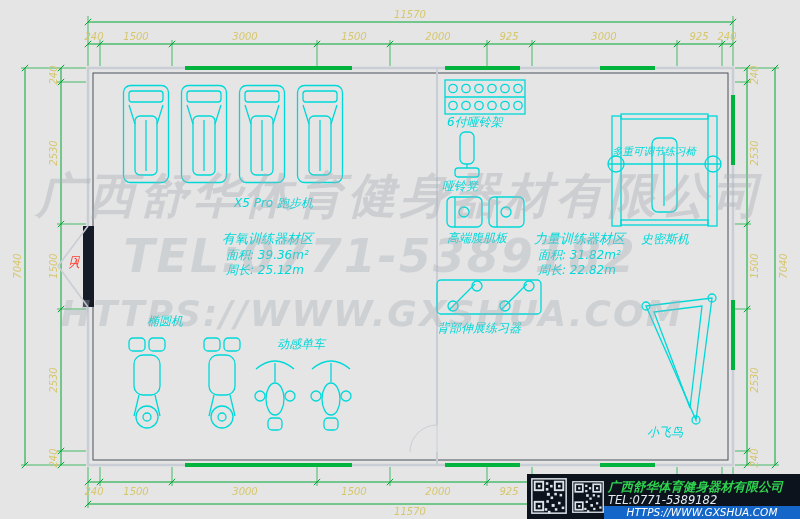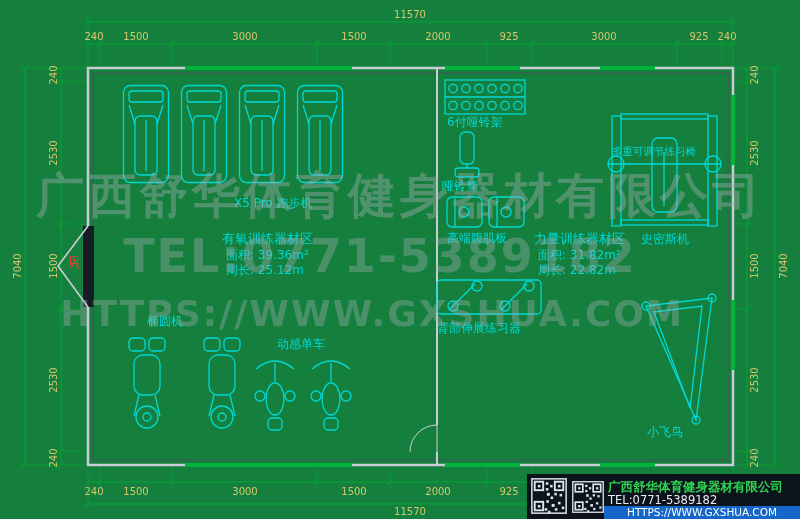--- a/index.html
+++ b/index.html
@@ -1,17 +1,17 @@
 <!DOCTYPE html>
 <html><head>
 <meta charset="utf-8">
 <style>
   html,body{margin:0;padding:0;background:#0b1018;}
-  .stage{position:relative;width:800px;height:519px;background:#15803d;overflow:hidden;
-         font-family:"DejaVu Sans",sans-serif;}
+  .stage{position:relative;width:800px;height:519px;background:#e5e5e5;overflow:hidden;
+         font-family:"DejaVu Sans",sans-serif;font-style:italic;}
   svg{position:absolute;inset:0;}
   text{font-family:"DejaVu Sans",sans-serif;}
   .wall{stroke:#c9ced6;fill:none;}
   .wall2{stroke:#4a525c;fill:none;stroke-width:1;}
   .win{stroke:#00b33c;stroke-width:4;fill:none;}
   .dim{stroke:#00a632;stroke-width:1;fill:none;}
   .dimthin{stroke:#00a632;stroke-width:.7;fill:none;}
   .dimtxt{fill:#d6c76d;font-size:10px;}
   .cy{stroke:#00d8d8;fill:none;stroke-width:1.3;}
   .cytxt{fill:#00d8d8;}

